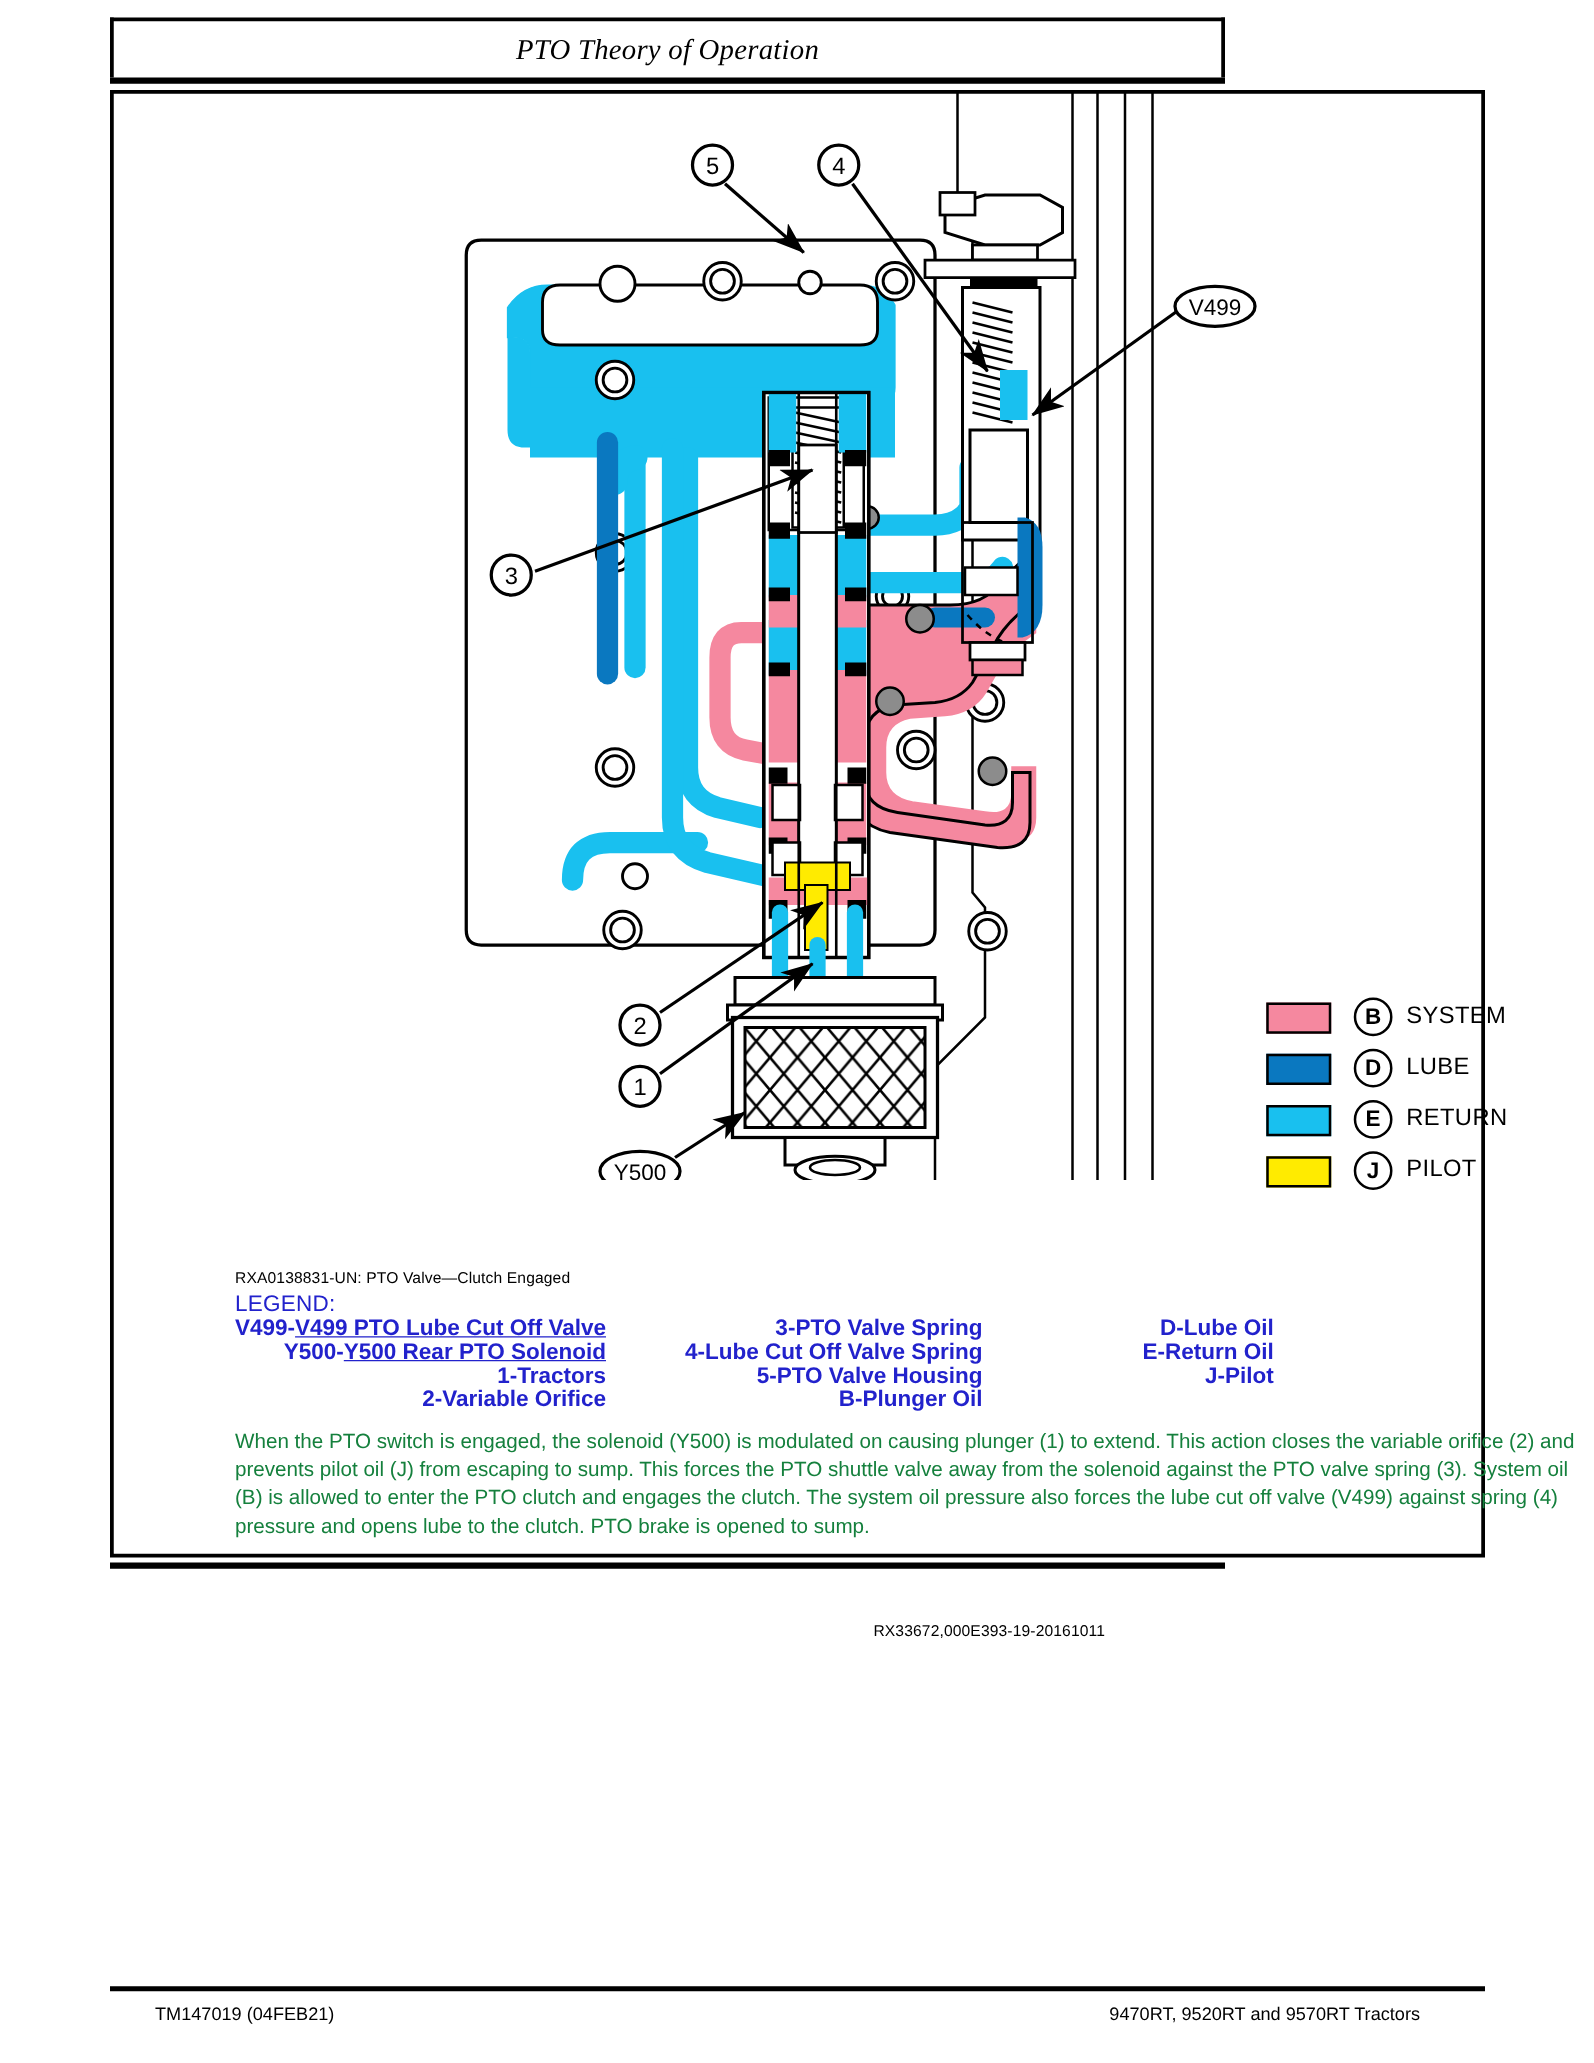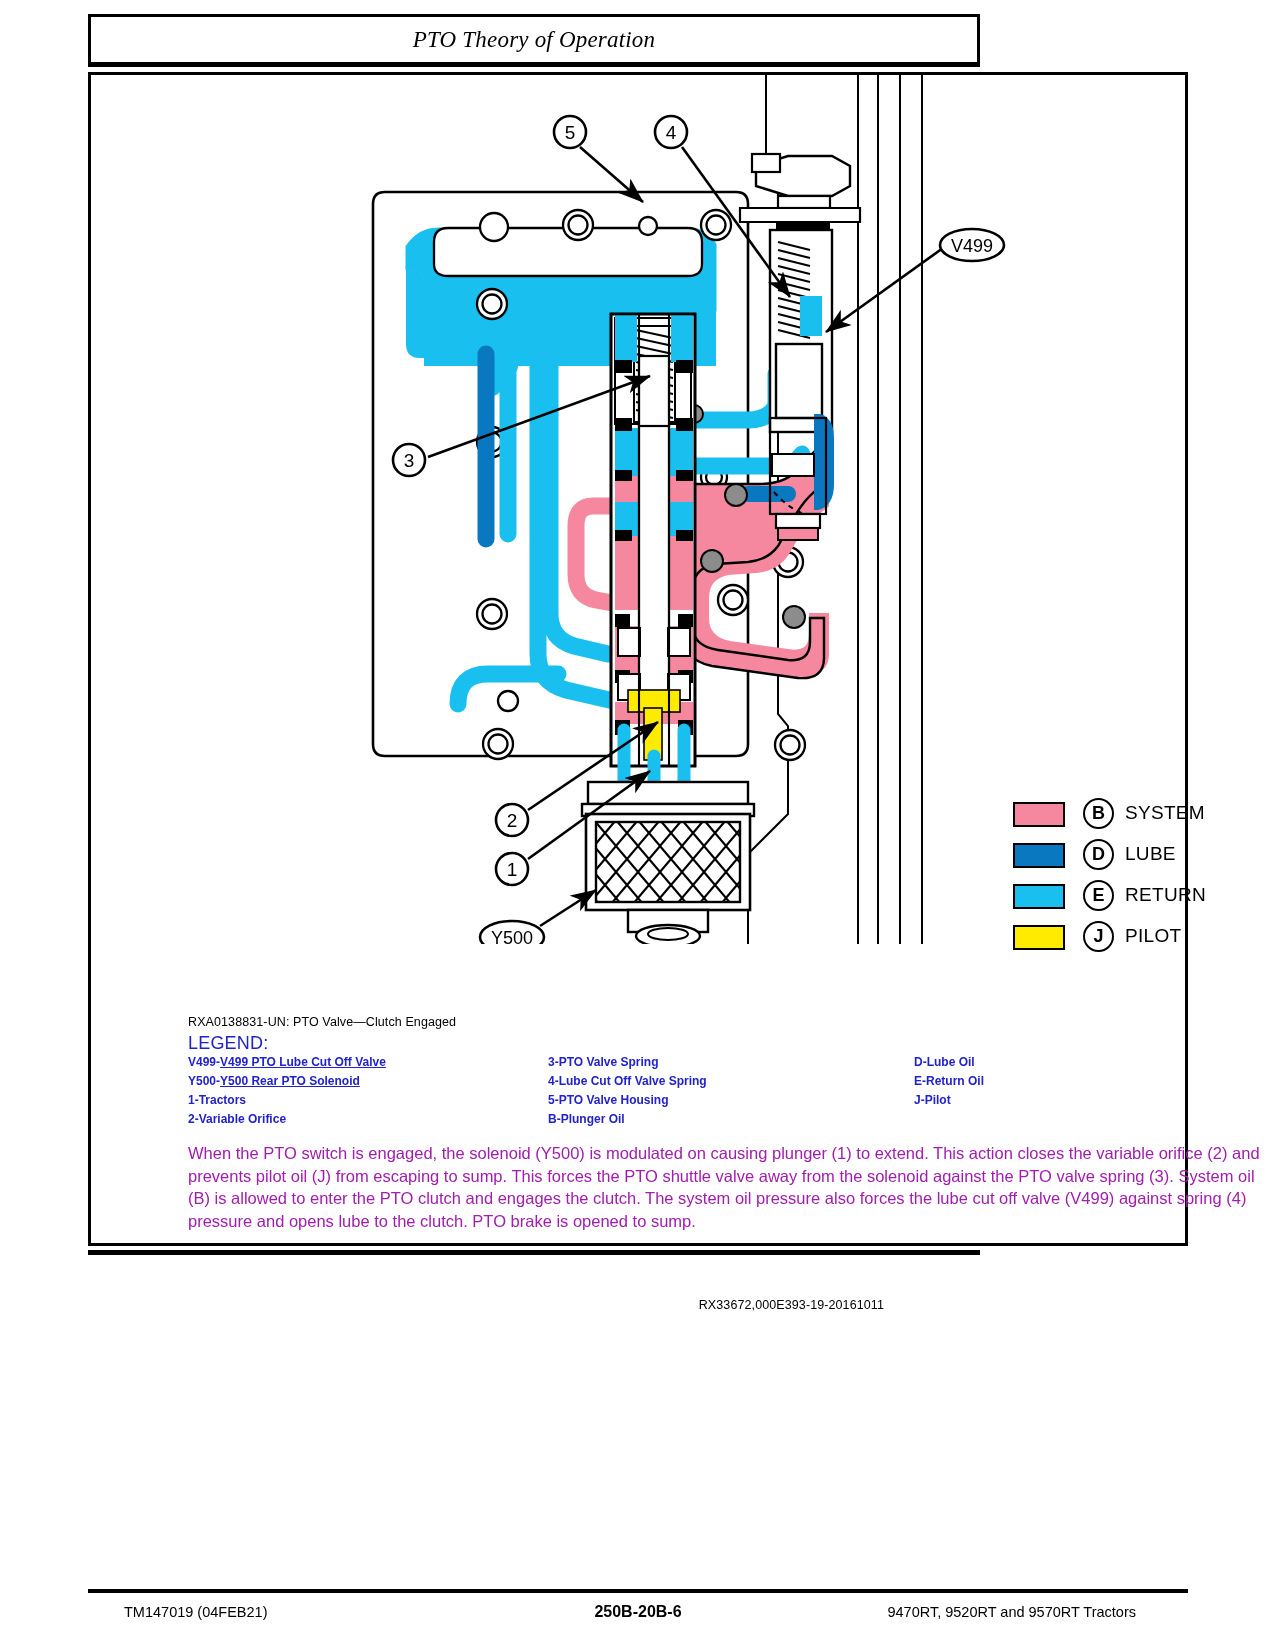--- a/index.html
+++ b/index.html
@@ -128,37 +128,38 @@
     width: 1060px;
   }
   .legend-col {
     position: absolute;
     top: 0;
   }
   .legend-col.c1 { left: 0px; }
   .legend-col.c2 { left: 360px; }
   .legend-col.c3 { left: 726px; }
   .legend-item {
-    font-size: 12px;
+    font-size: 18px;
     font-weight: bold;
     color: #2222cc;
     line-height: 19px;
     white-space: nowrap;
+    text-align: right;
   }
   .legend-item .ul { text-decoration: underline; }
 
   
   .para {
     position: absolute;
     left: 100px;
     top: 1128px;
     width: 1075px;
     font-size: 16.5px;
     line-height: 22.5px;
-    color: #a21caf;
+    color: #15803d;
     text-align: left;
   }
   .doc-ref {
     position: absolute;
     right: 96px;
     top: 1284px;
     font-size: 12.5px;
     color: #000;
     letter-spacing: 0.1px;
   }
@@ -518,15 +519,14 @@
   </div>
 
   <div class="para">When the PTO switch is engaged, the solenoid (Y500) is modulated on causing plunger (1) to extend. This action closes the variable orifice (2) and prevents pilot oil (J) from escaping to sump. This forces the PTO shuttle valve away from the solenoid against the PTO valve spring (3). System oil (B) is allowed to enter the PTO clutch and engages the clutch. The system oil pressure also forces the lube cut off valve (V499) against spring (4) pressure and opens lube to the clutch. PTO brake is opened to sump.</div>
   <div class="doc-ref">RX33672,000E393-19-20161011</div>
 
 </div>
 
 <div class="footer-rule"></div>
 <div class="footer">
   <div class="f-left">TM147019 (04FEB21)</div>
-  <div class="f-mid">250B-20B-6</div>
   <div class="f-right">9470RT, 9520RT and 9570RT Tractors</div>
 </div>
 
 </body></html>

